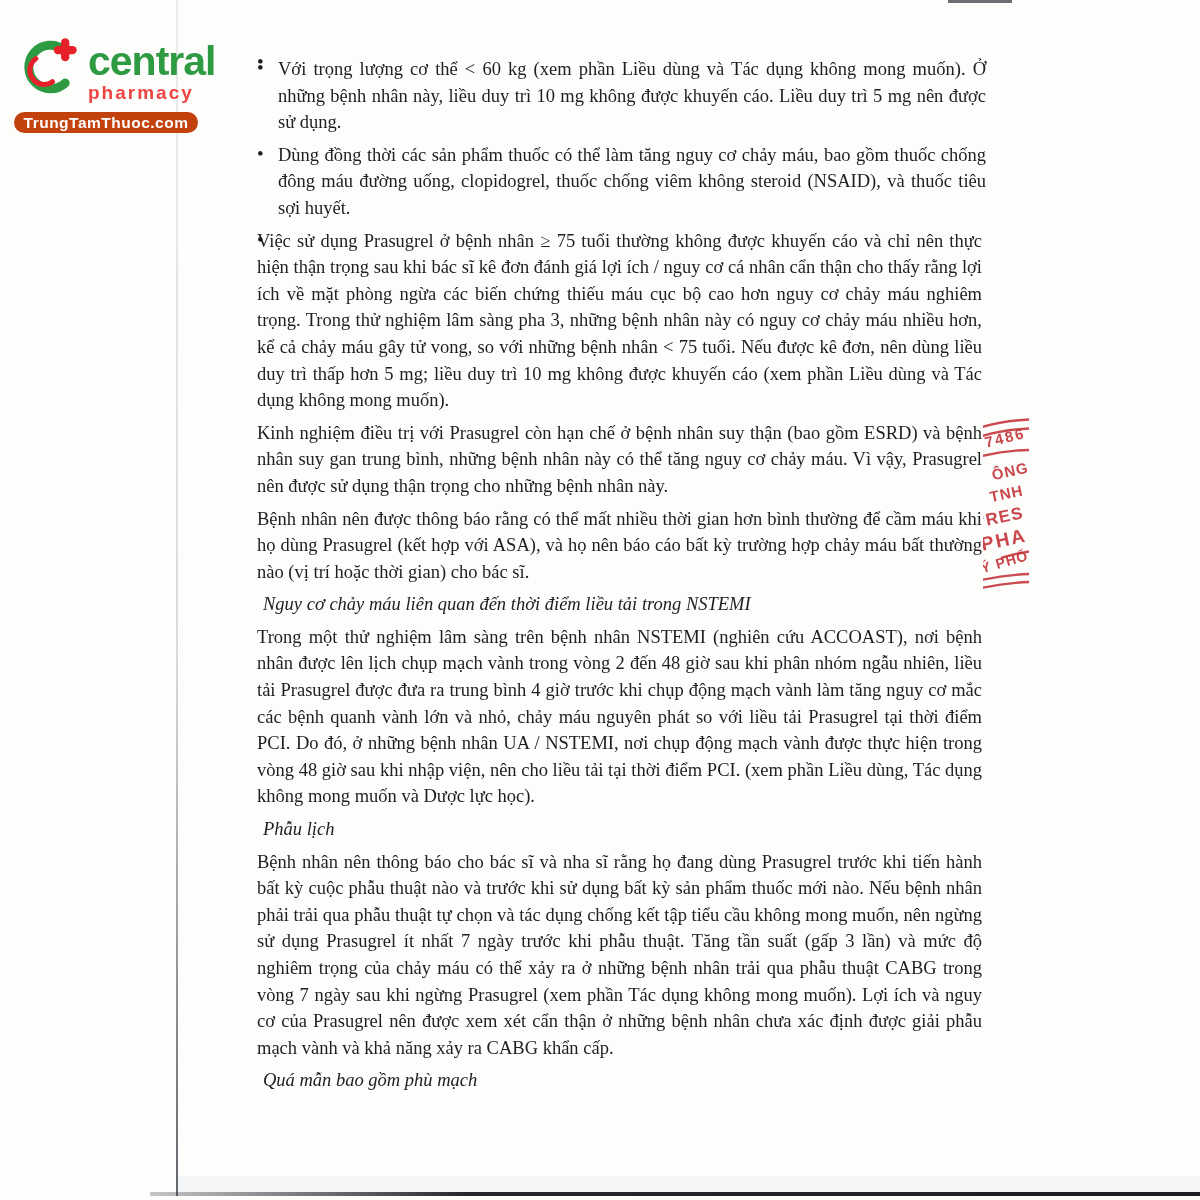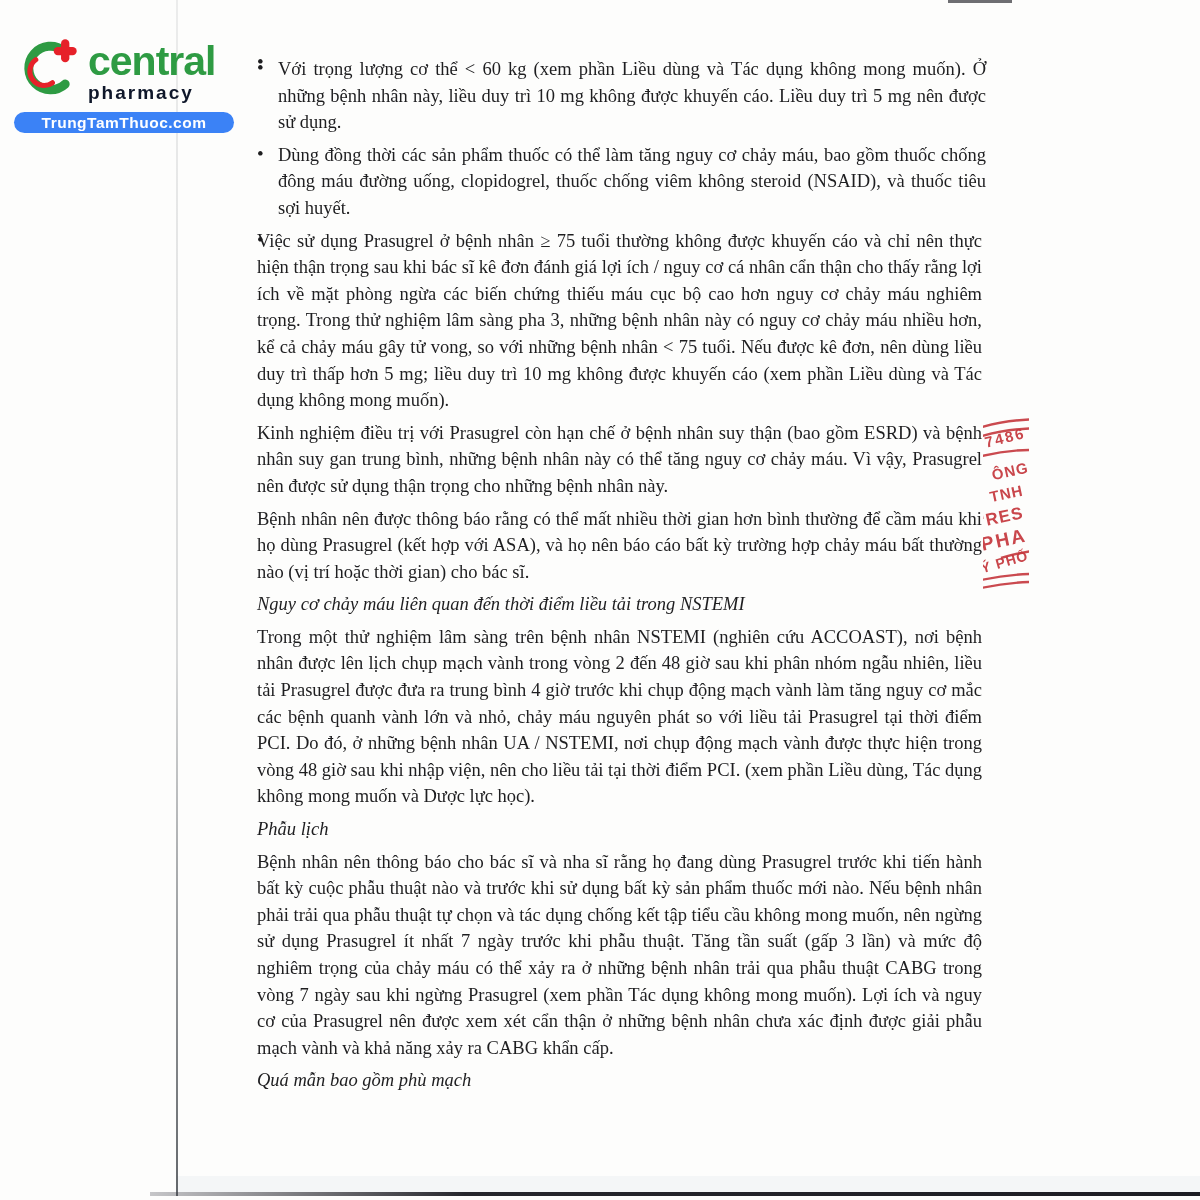--- a/index.html
+++ b/index.html
@@ -13,41 +13,41 @@
   
   .scan-strip{position:absolute;left:178px;right:0;top:1176px;height:16px;background:#eef1f4;opacity:.6;}
   .paper-edge{position:absolute;left:176px;top:0;bottom:4px;width:2px;
     background:linear-gradient(to bottom, rgba(110,115,120,.12), rgba(110,115,120,.25) 55%, rgba(60,65,70,.8));}
   .bottom-bar{position:absolute;left:150px;right:0;top:1192px;height:4px;
     background:linear-gradient(to right, rgba(70,70,80,.3), #26262c 30%, #1d1d23);}
   .top-mark{position:absolute;left:948px;top:0;width:64px;height:3px;background:#4a4a4f;opacity:.8;}
 
   
   .logo{position:absolute;left:14px;top:34px;width:210px;}
-  .logo-row{display:flex;align-items:flex-end;}
+  .logo-row{display:flex;align-items:center;}
   .logo-icon{width:64px;height:68px;flex:0 0 auto;}
   .logo-words{margin-left:10px;padding-top:10px;font-family:"Liberation Sans","DejaVu Sans",sans-serif;}
   .brand-name{font-size:41px;font-weight:700;letter-spacing:-1px;line-height:34px;color:#2e9b43;}
-  .brand-tagline{font-size:19px;font-weight:600;letter-spacing:2px;color:#0f172a;margin-top:4px;}
+  .brand-tagline{font-size:19px;font-weight:600;letter-spacing:2px;color:#ef4444;margin-top:4px;}
   .brand-banner{
-    margin-top:8px;width:220px;height:21px;border-radius:11px;background:#3b82f6;
+    margin-top:8px;width:184px;height:21px;border-radius:11px;background:#c2410c;
     color:#ffffff;font-family:"Liberation Sans","DejaVu Sans",sans-serif;
     font-size:15.5px;font-weight:700;letter-spacing:.5px;
     display:flex;align-items:center;justify-content:center;
   }
 
   
   .content{
     position:absolute;left:253px;top:50px;width:733px;
     font-size:18.5px;line-height:26.6px;text-align:justify;
   }
   .bullet{position:relative;padding-left:25px;margin:0 0 6px 0;}
   .bullet .dot{position:absolute;left:4px;top:-1px;font-size:19px;}
   .para{margin:6px 4px;}
-  .heading{margin:6px 4px;font-style:italic;}
+  .heading{margin:6px 10px;font-style:italic;}
 
   
   .footer{
     position:absolute;left:253px;width:733px;top:1212px;text-align:center;
     font-size:22px;color:#1e1e20;
   }
   .footer b{font-weight:700;}
 
   
   .stamp-clip{position:absolute;left:983px;top:412px;width:46px;height:184px;overflow:hidden;}

